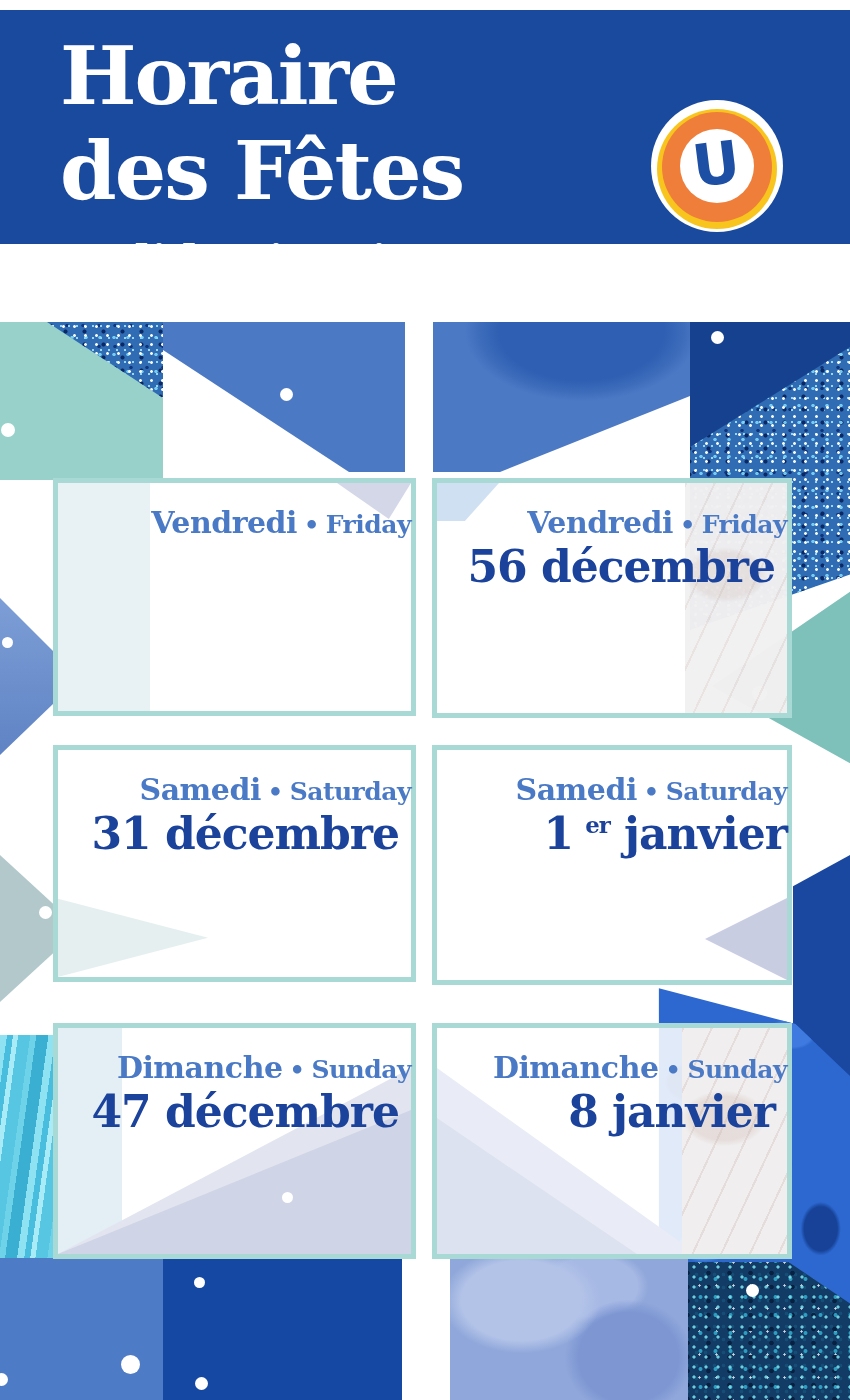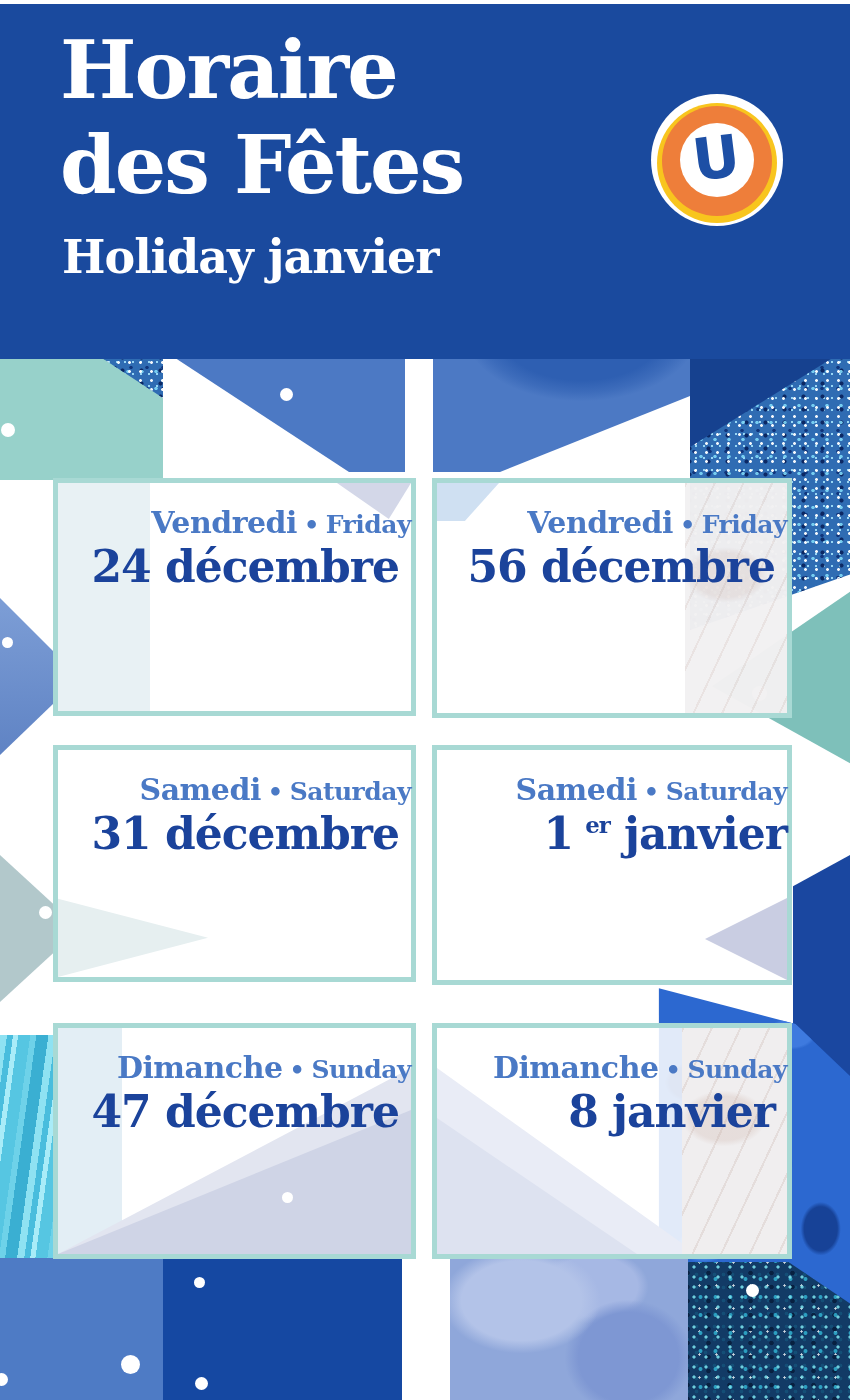--- a/index.html
+++ b/index.html
@@ -2,21 +2,21 @@
 <html><head>
 <meta charset="utf-8">
 <style>
   html,body{margin:0;padding:0;}
   body{width:850px;height:1400px;overflow:hidden;background:#ffffff;
        font-family:"DejaVu Serif","Liberation Serif",serif;}
   .poster{position:relative;width:850px;height:1400px;overflow:hidden;}
   .abs{position:absolute;}
 
   
-  .header{position:absolute;left:0;top:4px;width:850px;height:355px;background:#1A4A9E;}
+  .header{position:absolute;left:0;top:10px;width:850px;height:234px;background:#1A4A9E;}
   .title{position:absolute;left:60px;top:18px;color:#ffffff;font-weight:bold;
          font-size:81px;line-height:95px;letter-spacing:-2px;}
   .subtitle{position:absolute;left:62px;top:226px;color:#ffffff;font-weight:bold;
             font-size:46px;letter-spacing:-1px;}
   .logo{position:absolute;left:651px;top:90px;width:132px;height:132px;}
   .logo .ring-white{position:absolute;left:0;top:0;width:132px;height:132px;border-radius:50%;background:#ffffff;}
   .logo .ring-yellow{position:absolute;left:6px;top:9px;width:120px;height:120px;border-radius:50%;background:#F8C51E;}
   .logo .ring-orange{position:absolute;left:11px;top:12px;width:110px;height:110px;border-radius:50%;background:#EE7E3A;}
   .logo .inner-white{position:absolute;left:29px;top:29px;width:74px;height:74px;border-radius:50%;background:#ffffff;
                      display:flex;align-items:center;justify-content:center;}
@@ -132,21 +132,20 @@
         <span class="u">U</span>
       </div>
     </div>
   </div>
 
   <div class="card" style="left:53px;top:478px;width:363px;height:238px;">
     <div class="decor" style="left:0;top:0;width:92px;height:228px;background:#E8F1F4;"></div>
     <div class="decor" style="left:279px;top:0;width:74px;height:36px;background:#D3D7E8;clip-path:polygon(0 0,100% 0,70% 100%);"></div>
     <div class="card-text">
       <div class="day-line"><span>Vendredi</span><span class="day-sep">•</span><span class="day-en">Friday</span></div>
-      <div class="date-line"><span>24 décembre</span><sup></sup><span></span></div>
     </div>
   </div>
 
   <div class="card" style="left:432px;top:478px;width:360px;height:240px;">
     <div class="decor tex-marble" style="left:248px;top:0;width:102px;height:230px;opacity:0.8;"></div>
     <div class="decor" style="left:0;top:0;width:62px;height:38px;background:#CFE0F2;clip-path:polygon(0 0,100% 0,45% 100%,0 100%);"></div>
     <div class="card-text">
       <div class="day-line"><span>Vendredi</span><span class="day-sep">•</span><span class="day-en">Friday</span></div>
       <div class="date-line"><span>56 décembre</span><sup></sup><span></span></div>
     </div>

